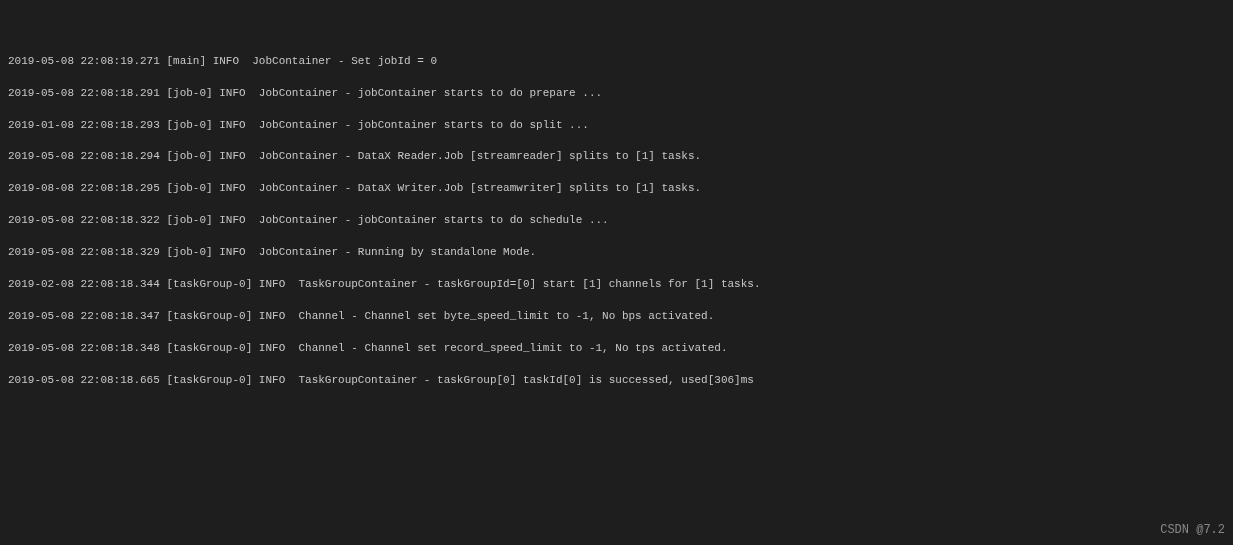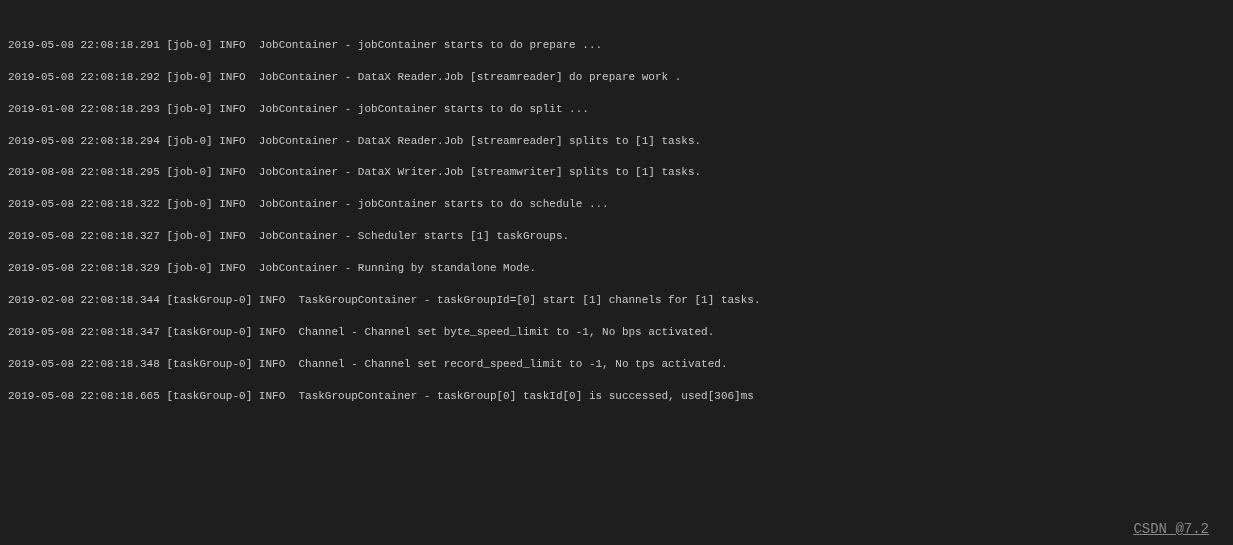--- a/index.html
+++ b/index.html
@@ -18,38 +18,36 @@
       white-space: pre;
       background: #1e1e1e;
     }
     .log-line {
       display: block;
       color: #c8c8c8;
     }
     .watermark {
       position: fixed;
       bottom: 6px;
-      right: 24px;
+      right: 8px;
       color: #888;
-      font-size: 14px;
-      text-decoration: underline;
+      font-size: 12px;
     }
   </style>
 </head>
 <body>
 
 <div class="log-container">
   
+  <span class="log-line">2019-05-08 22:08:19.271 [main] INFO  JobContainer - Set jobId = 0</span>
 <span class="log-line">2019-05-08 22:08:18.291 [job-0] INFO  JobContainer - jobContainer starts to do prepare ...</span>
-<span class="log-line">2019-05-08 22:08:18.292 [job-0] INFO  JobContainer - DataX Reader.Job [streamreader] do prepare work .</span>
 <span class="log-line">2019-01-08 22:08:18.293 [job-0] INFO  JobContainer - jobContainer starts to do split ...</span>
 <span class="log-line">2019-05-08 22:08:18.294 [job-0] INFO  JobContainer - DataX Reader.Job [streamreader] splits to [1] tasks.</span>
 <span class="log-line">2019-08-08 22:08:18.295 [job-0] INFO  JobContainer - DataX Writer.Job [streamwriter] splits to [1] tasks.</span>
 <span class="log-line">2019-05-08 22:08:18.322 [job-0] INFO  JobContainer - jobContainer starts to do schedule ...</span>
-<span class="log-line">2019-05-08 22:08:18.327 [job-0] INFO  JobContainer - Scheduler starts [1] taskGroups.</span>
 <span class="log-line">2019-05-08 22:08:18.329 [job-0] INFO  JobContainer - Running by standalone Mode.</span>
 <span class="log-line">2019-02-08 22:08:18.344 [taskGroup-0] INFO  TaskGroupContainer - taskGroupId=[0] start [1] channels for [1] tasks.</span>
 <span class="log-line">2019-05-08 22:08:18.347 [taskGroup-0] INFO  Channel - Channel set byte_speed_limit to -1, No bps activated.</span>
 <span class="log-line">2019-05-08 22:08:18.348 [taskGroup-0] INFO  Channel - Channel set record_speed_limit to -1, No tps activated.</span>
 <span class="log-line">2019-05-08 22:08:18.665 [taskGroup-0] INFO  TaskGroupContainer - taskGroup[0] taskId[0] is successed, used[306]ms</span>
 
 
 
 
 

